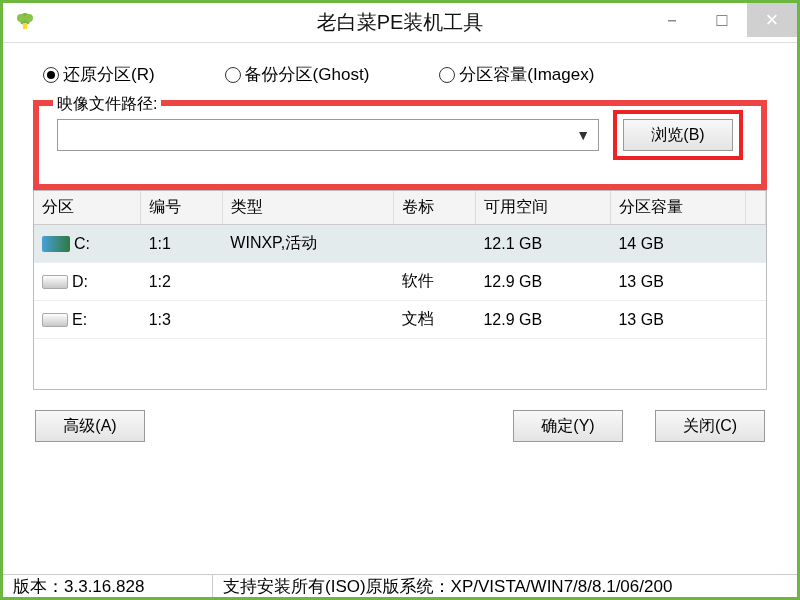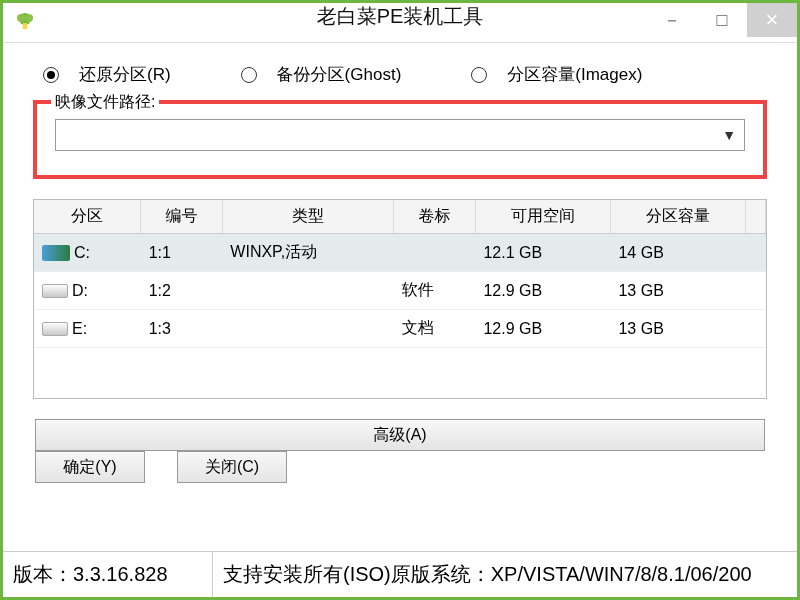--- a/index.html
+++ b/index.html
@@ -8,21 +8,21 @@
     font-family: "Microsoft YaHei", "SimSun", sans-serif;
     background: #fff;
     width: 800px;
     height: 600px;
     overflow: hidden;
     border: 3px solid #6db63f;
   }
   .titlebar {
     height: 40px;
     display: flex;
-    align-items: flex-start;
+    align-items: center;
     justify-content: center;
     position: relative;
     border-bottom: 1px solid #ddd;
   }
   .app-icon {
     position: absolute;
     left: 10px;
     top: 8px;
     width: 24px;
     height: 24px;
@@ -59,43 +59,42 @@
   }
   .radio-row {
     display: flex;
     gap: 70px;
     margin-bottom: 14px;
     padding-left: 10px;
   }
   .radio-item {
     display: flex;
     align-items: center;
-    gap: 20px;
+    gap: 4px;
     font-size: 17px;
   }
   .radio-circle {
     width: 16px;
     height: 16px;
     border: 1px solid #333;
     border-radius: 50%;
     display: inline-flex;
     align-items: center;
     justify-content: center;
   }
   .radio-circle.checked::after {
     content: "";
     width: 8px;
     height: 8px;
     background: #000;
     border-radius: 50%;
   }
   .panel {
-    border: 4px solid #ef4444;
-    padding: 15px 18px 24px 18px;
-    margin-bottom: 20px;
+    border: 6px solid #ef4444;
+    padding: 4px 18px 24px 18px;
     position: relative;
   }
   .panel-label {
     position: absolute;
     top: -12px;
     left: 14px;
     background: #fff;
     padding: 0 4px;
     font-size: 16px;
   }
@@ -136,21 +135,21 @@
     height: 200px;
     overflow: hidden;
   }
   table {
     width: 100%;
     border-collapse: collapse;
     font-size: 16px;
   }
   th {
     background: #f4f4f4;
-    text-align: center;
+    text-align: left;
     padding: 6px 8px;
     border-right: 1px solid #ddd;
     border-bottom: 1px solid #ccc;
     font-weight: normal;
   }
   td {
     padding: 8px 8px;
     border-bottom: 1px solid #eee;
   }
   tr.selected td {
@@ -173,35 +172,34 @@
     border: 1px solid #aaa;
     border-radius: 2px;
     vertical-align: middle;
     margin-right: 4px;
   }
   .bottom-buttons {
     display: flex;
     justify-content: space-between;
     margin-top: 20px;
     padding: 0 2px;
-    flex-direction: column;
   }
   .bottom-right {
     display: flex;
     gap: 32px;
   }
   .statusbar {
     position: absolute;
     bottom: 3px;
     left: 3px;
     right: 3px;
-    height: 46px;
+    height: 23px;
     border-top: 1px solid #ccc;
     display: flex;
-    font-size: 20px;
+    font-size: 17px;
     align-items: center;
   }
   .status-version {
     width: 210px;
     padding-left: 10px;
     border-right: 1px solid #ccc;
     height: 100%;
     display: flex;
     align-items: center;
   }
@@ -247,20 +245,23 @@
       <span class="radio-circle"></span>
       <span>分区容量(Imagex)</span>
     </label>
   </div>
 
   <div class="panel">
     <span class="panel-label">映像文件路径:</span>
     <div class="path-row">
       <div class="path-select">
         <span class="chevron">▼</span>
+      </div>
+      <div class="browse-wrap">
+        <button class="btn">浏览(B)</button>
       </div>
     </div>
   </div>
 
   <div class="table-wrap">
     <table>
       <thead>
         <tr>
           <th>分区</th>
           <th>编号</th>

